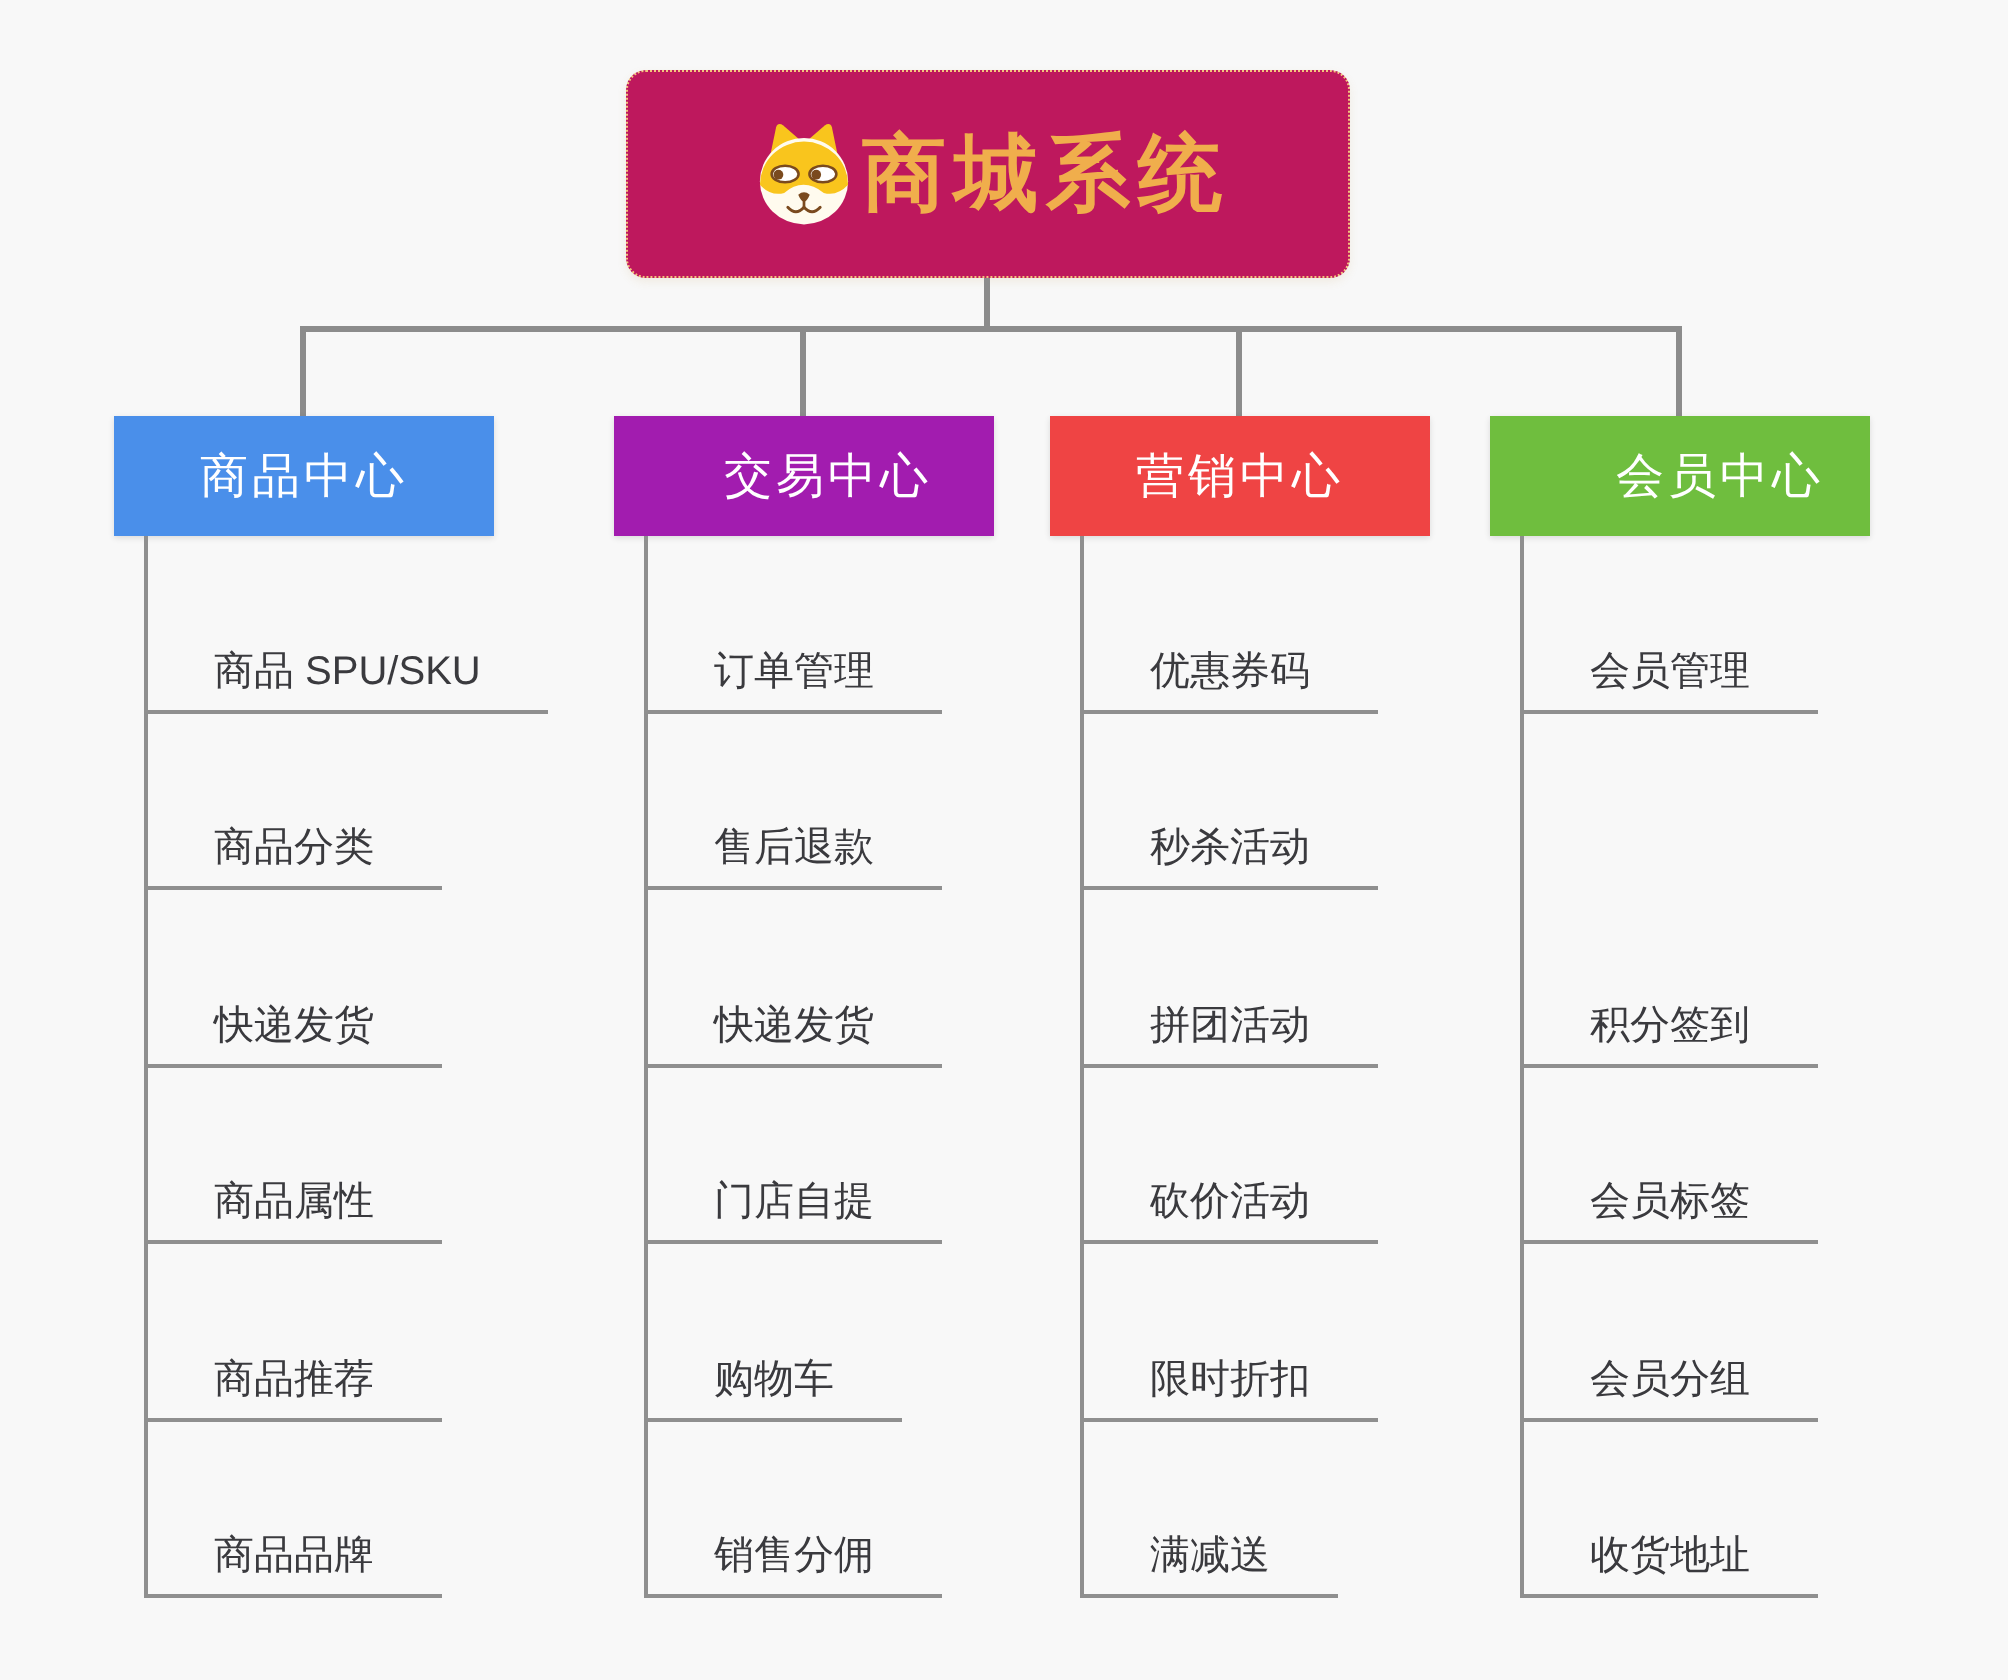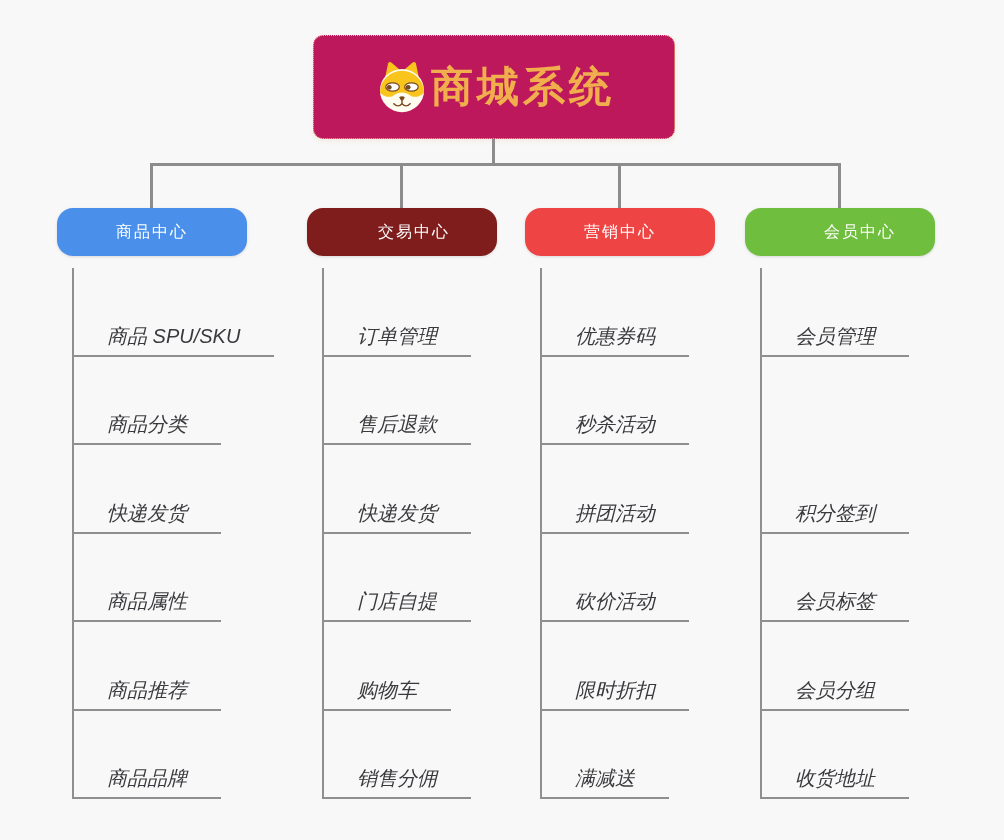--- a/index.html
+++ b/index.html
@@ -33,36 +33,35 @@
   .stub {left:492px;top:139px;width:3px;height:25px;}
   .bus  {left:150px;top:163px;width:690px;height:3px;}
   .drop1{left:150px;top:163px;width:3px;height:46px;}
   .drop2{left:400px;top:163px;width:3px;height:46px;}
   .drop3{left:618px;top:163px;width:3px;height:46px;}
   .drop4{left:838px;top:163px;width:3px;height:46px;}
   
   .col{position:absolute;top:208px;width:190px;}
   .c1{left:57px;} .c2{left:307px;} .c3{left:525px;} .c4{left:745px;}
   .branch-box{
-    height:48px;border-radius:16px;
+    height:60px;border-radius:0;
     display:flex;align-items:center;justify-content:center;
-    color:#fff;font-size:16px;font-weight:500;letter-spacing:2px;
+    color:#fff;font-size:24px;font-weight:500;letter-spacing:2px;
     box-shadow:0 1px 3px rgba(0,0,0,.12);
   }
   .vline{
     position:absolute;left:15px;top:60px;width:2px;height:531px;
     background:var(--underline,#8F8F8F);
   }
   .item{
     position:absolute;left:16px;
     display:inline-block;white-space:nowrap;
     padding:0 34px;line-height:38px;
     font-size:20px;color:var(--item-text,#3A3A3E);
     border-bottom:2px solid var(--underline,#8F8F8F);
-    font-style:italic;
   }
   .r0{top:109px}.r1{top:197px}.r2{top:286px}.r3{top:374px}.r4{top:463px}.r5{top:551px}
 </style>
 </head>
 <body>
 
 <div class="stage">
 
   <div class="root-node">
     <span style="display:inline-flex;">
@@ -95,21 +94,21 @@
     <div class="vline"></div>
     <div class="item r0">商品 SPU/SKU</div>
     <div class="item r1">商品分类</div>
     <div class="item r2">快递发货</div>
     <div class="item r3">商品属性</div>
     <div class="item r4">商品推荐</div>
     <div class="item r5">商品品牌</div>
   </div>
 
   <div class="col c2">
-    <div class="branch-box" style="background: #7f1d1d; padding-left: 24px;">交易中心</div>
+    <div class="branch-box" style="background: #a21caf; padding-left: 24px;">交易中心</div>
     <div class="vline"></div>
     <div class="item r0">订单管理</div>
     <div class="item r1">售后退款</div>
     <div class="item r2">快递发货</div>
     <div class="item r3">门店自提</div>
     <div class="item r4">购物车</div>
     <div class="item r5">销售分佣</div>
   </div>
 
   <div class="col c3">

